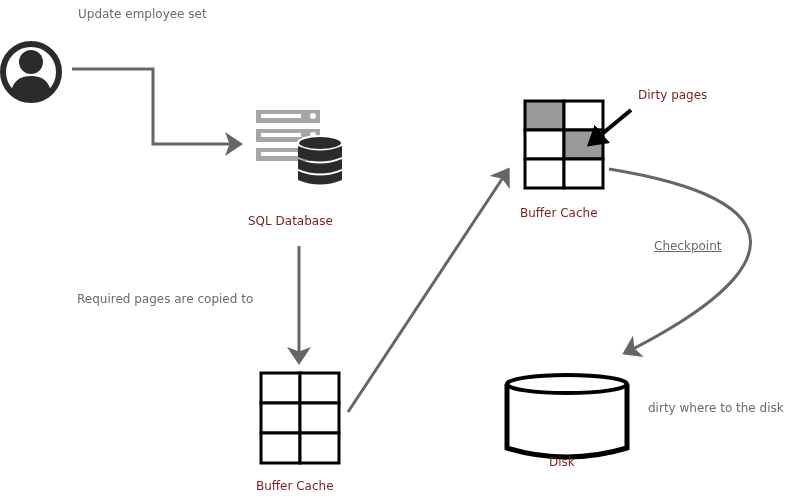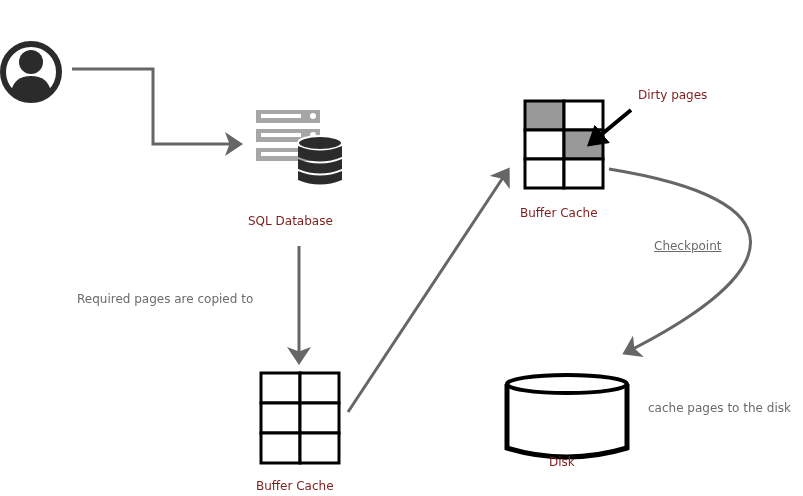--- a/index.html
+++ b/index.html
@@ -72,33 +72,34 @@
 
   <path d="M609,169 C800,200 790,270 625,353" fill="none" stroke="#666666" stroke-width="3" marker-end="url(#ah)"></path>
 
   <g>
     <path d="M507,384 L507,448 Q567,466 627,448 L627,384" fill="#ffffff" stroke="#000000" stroke-width="5"></path>
     <ellipse cx="567" cy="384" rx="60" ry="9" fill="#ffffff" stroke="#000000" stroke-width="4"></ellipse>
   </g>
 </svg>
 
 <div class="txt gray" style="left:78px; top:7px;">
+  <div>Update employee set</div>
 </div>
 
 <div class="txt dark" style="left:248px; top:214px;">SQL Database</div>
 
 <div class="txt gray" style="left:77px; top:292px;">
   <div>Required pages are copied to</div>
 </div>
 
 <div class="txt dark" style="left:256px; top:479px;">Buffer Cache</div>
 
 <div class="txt dark" style="left:520px; top:206px;">Buffer Cache</div>
 
 <div class="txt dark" style="left:638px; top:88px;">Dirty pages</div>
 
 <div class="txt gray" style="left:654px; top:239px;text-decoration:underline;">Checkpoint</div>
 
 <div class="txt dark" style="left:549px; top:411px;margin-top:44px;">Disk</div>
 
 <div class="txt gray" style="left:648px; top:401px;">
-  <div>cache pages to the disk</div>
+  <div>dirty where to the disk</div>
 </div>
 
 </body></html>

